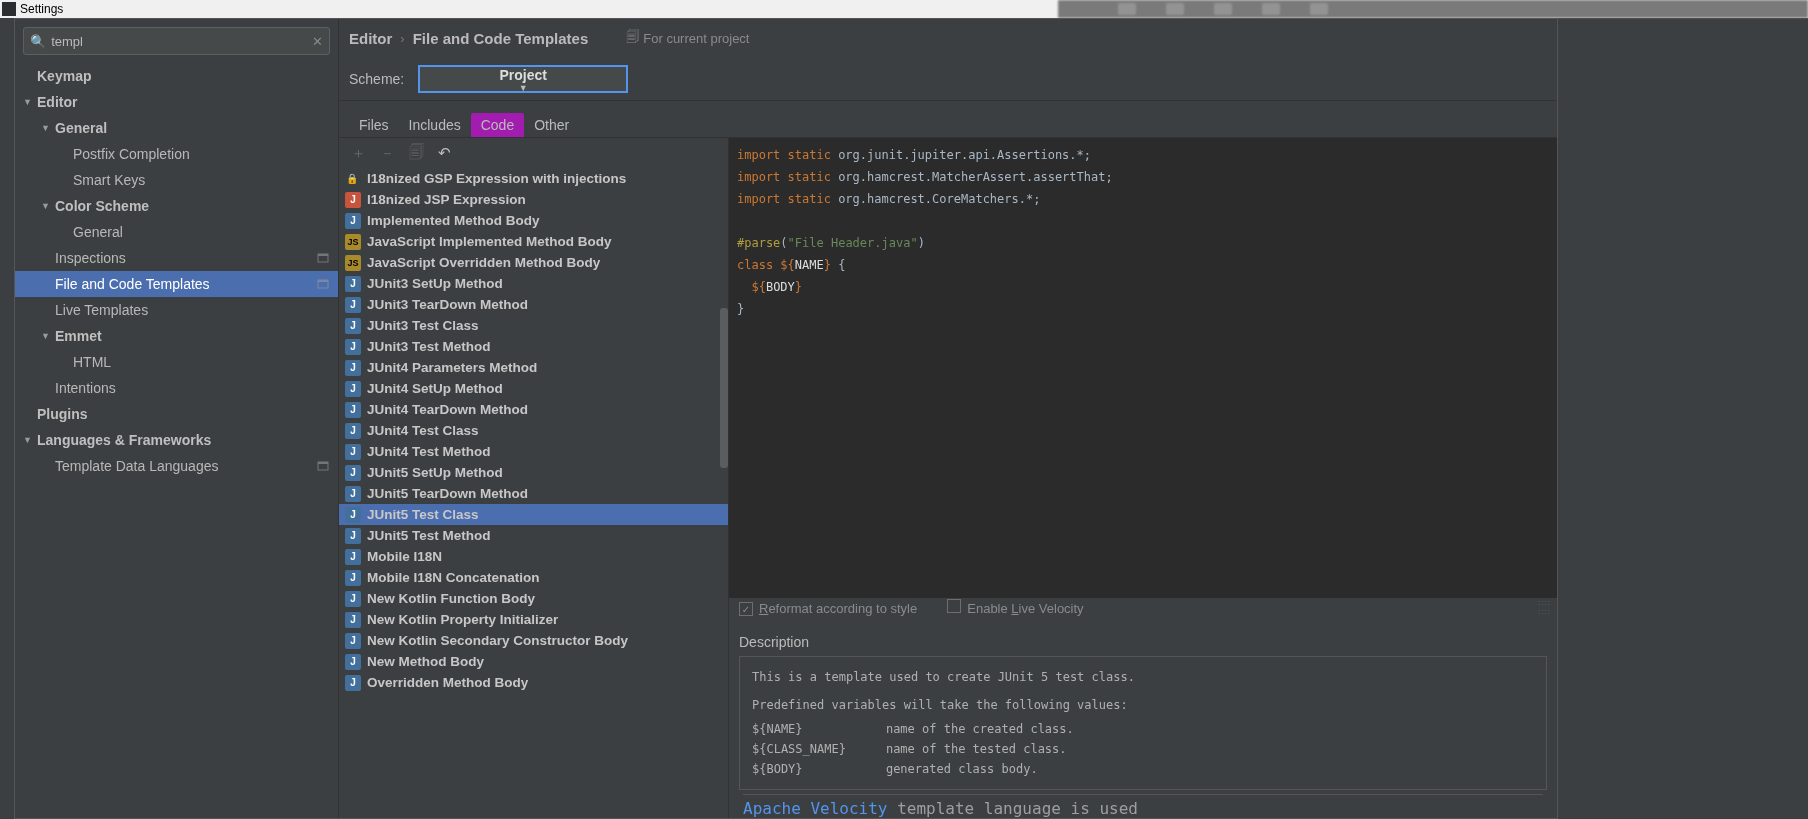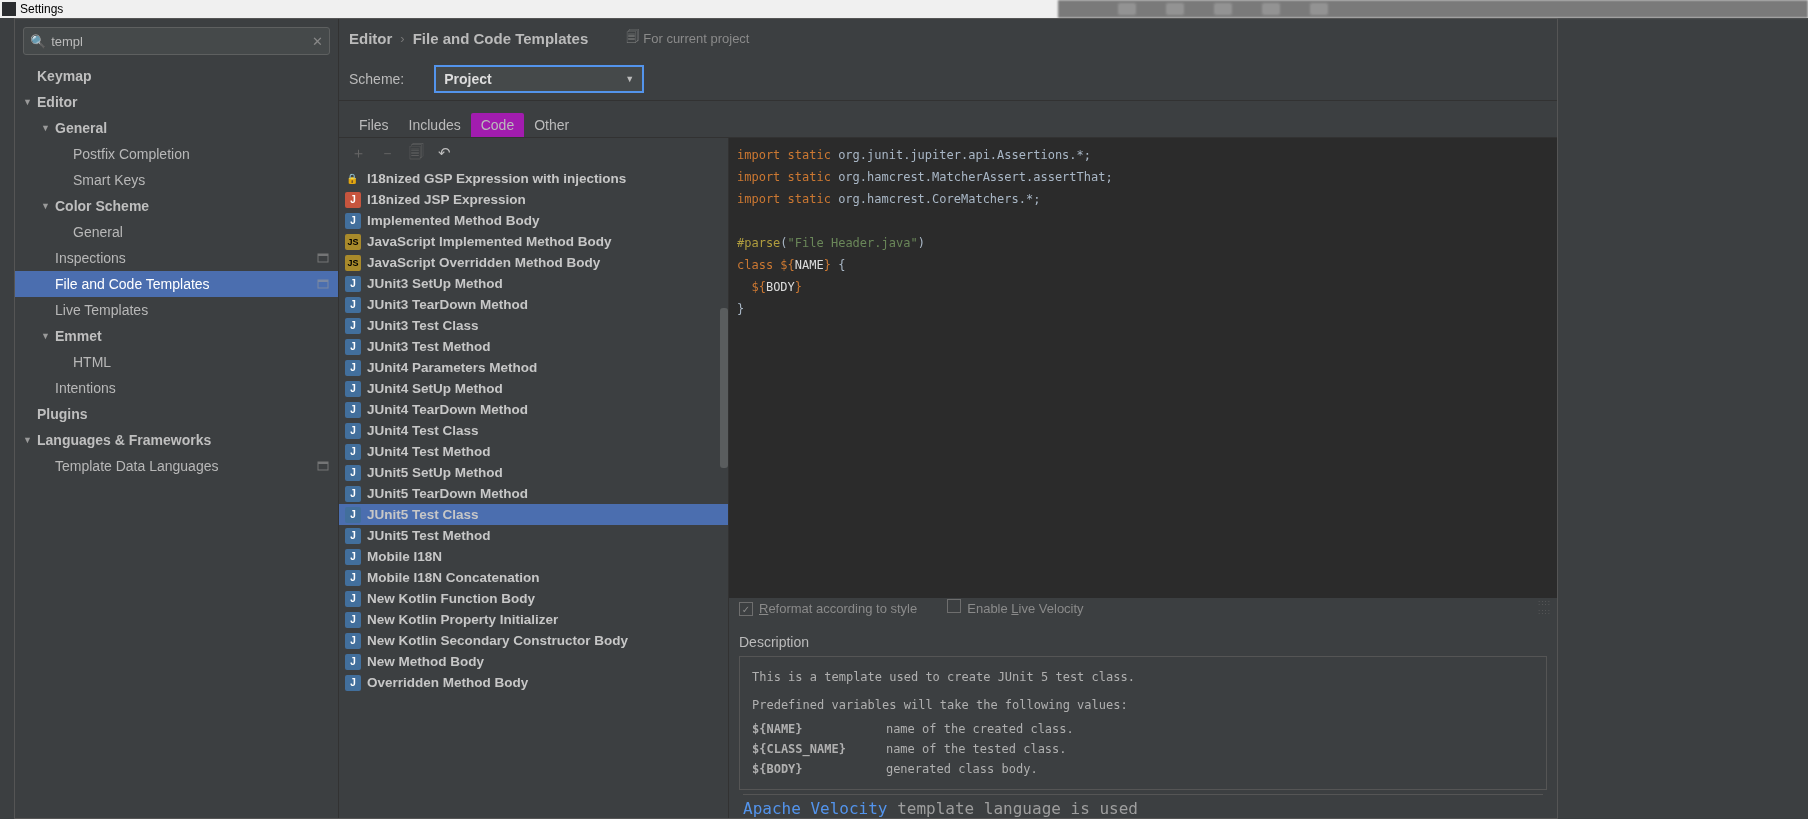--- a/index.html
+++ b/index.html
@@ -150,37 +150,38 @@
   margin-left: 30px;
   display:flex;
   align-items:center;
   gap:4px;
 }
 .scheme-row {
   height: 44px;
   display: flex;
   align-items: center;
   padding: 0 10px;
-  gap: 30px;
+  gap: 14px;
   border-bottom: 1px solid #323232;
 }
 .scheme-row label { color: #bbb; font-size: 14px; }
 .scheme-select {
   border: 2px solid #5394ec;
   background: #45494a;
   height: 28px;
   width: 210px;
   display: flex;
   align-items: center;
   padding: 0 8px;
   color: #ddd;
   font-weight: 600;
   font-size: 14px;
   justify-content: space-between;
   cursor: pointer;
+  flex-direction: column;
 }
 .scheme-select .tri { font-size: 9px; color: #bbb; }
 
 .tabs-row {
   display: flex;
   align-items: flex-end;
   padding: 12px 10px 0 10px;
   gap: 0;
   border-bottom: 1px solid #323232;
 }
@@ -321,21 +322,21 @@
   border: 1px solid #555;
   margin: 0 10px 4px 10px;
   padding: 10px 12px;
   font-family: "Consolas", monospace;
   font-size: 12px;
   color: #b0b0b0;
   line-height: 20px;
 }
 .desc-box .vartable { display: table; margin-top: 4px; }
 .desc-box .vrow { display: table-row; }
-.desc-box .vrow span:first-child { display: table-cell; padding-right: 40px; font-weight: bold; margin-left: 48px; }
+.desc-box .vrow span:first-child { display: table-cell; padding-right: 40px; font-weight: normal; margin-left: 48px; }
 .desc-box .vrow span:last-child  { display: table-cell; }
 .lang-note {
   margin: 0 14px;
   font-family: "Consolas", monospace;
   font-size: 16px;
   color: #9e9e9e;
   border-top: 1px solid #555;
   padding-top: 4px;
 }
 .lang-note a { color: #5394ec; text-decoration: none; }

